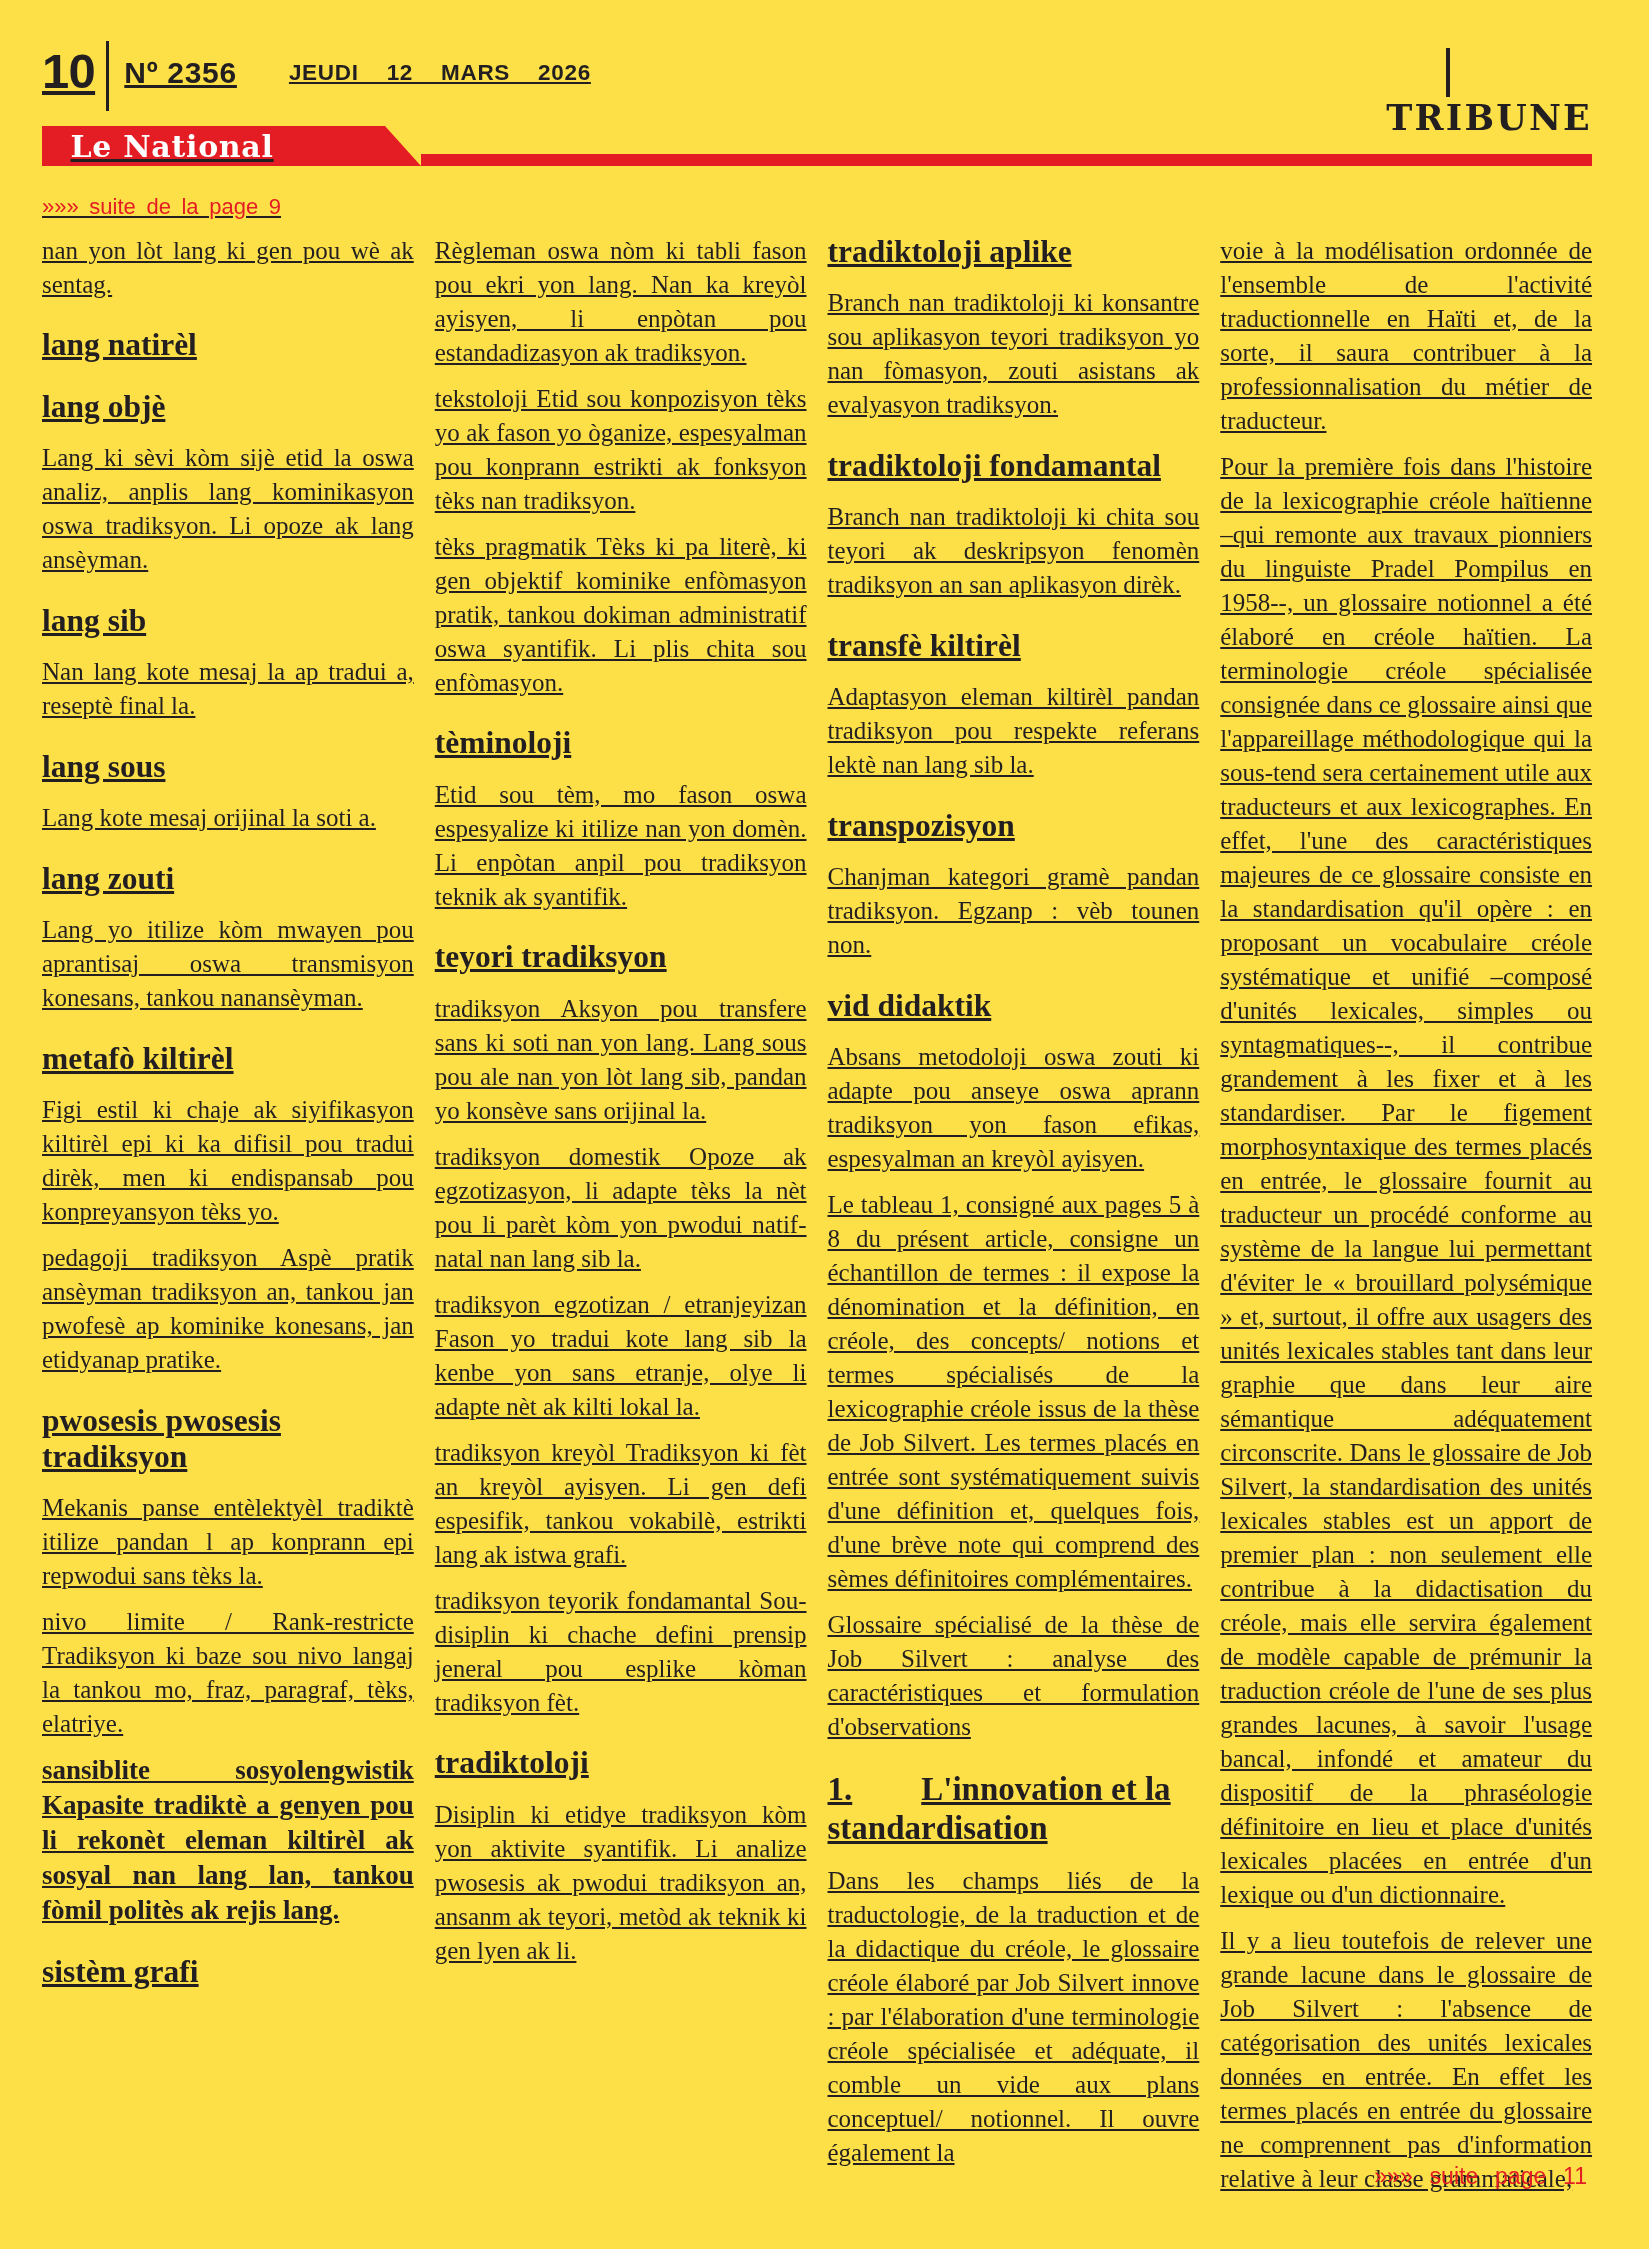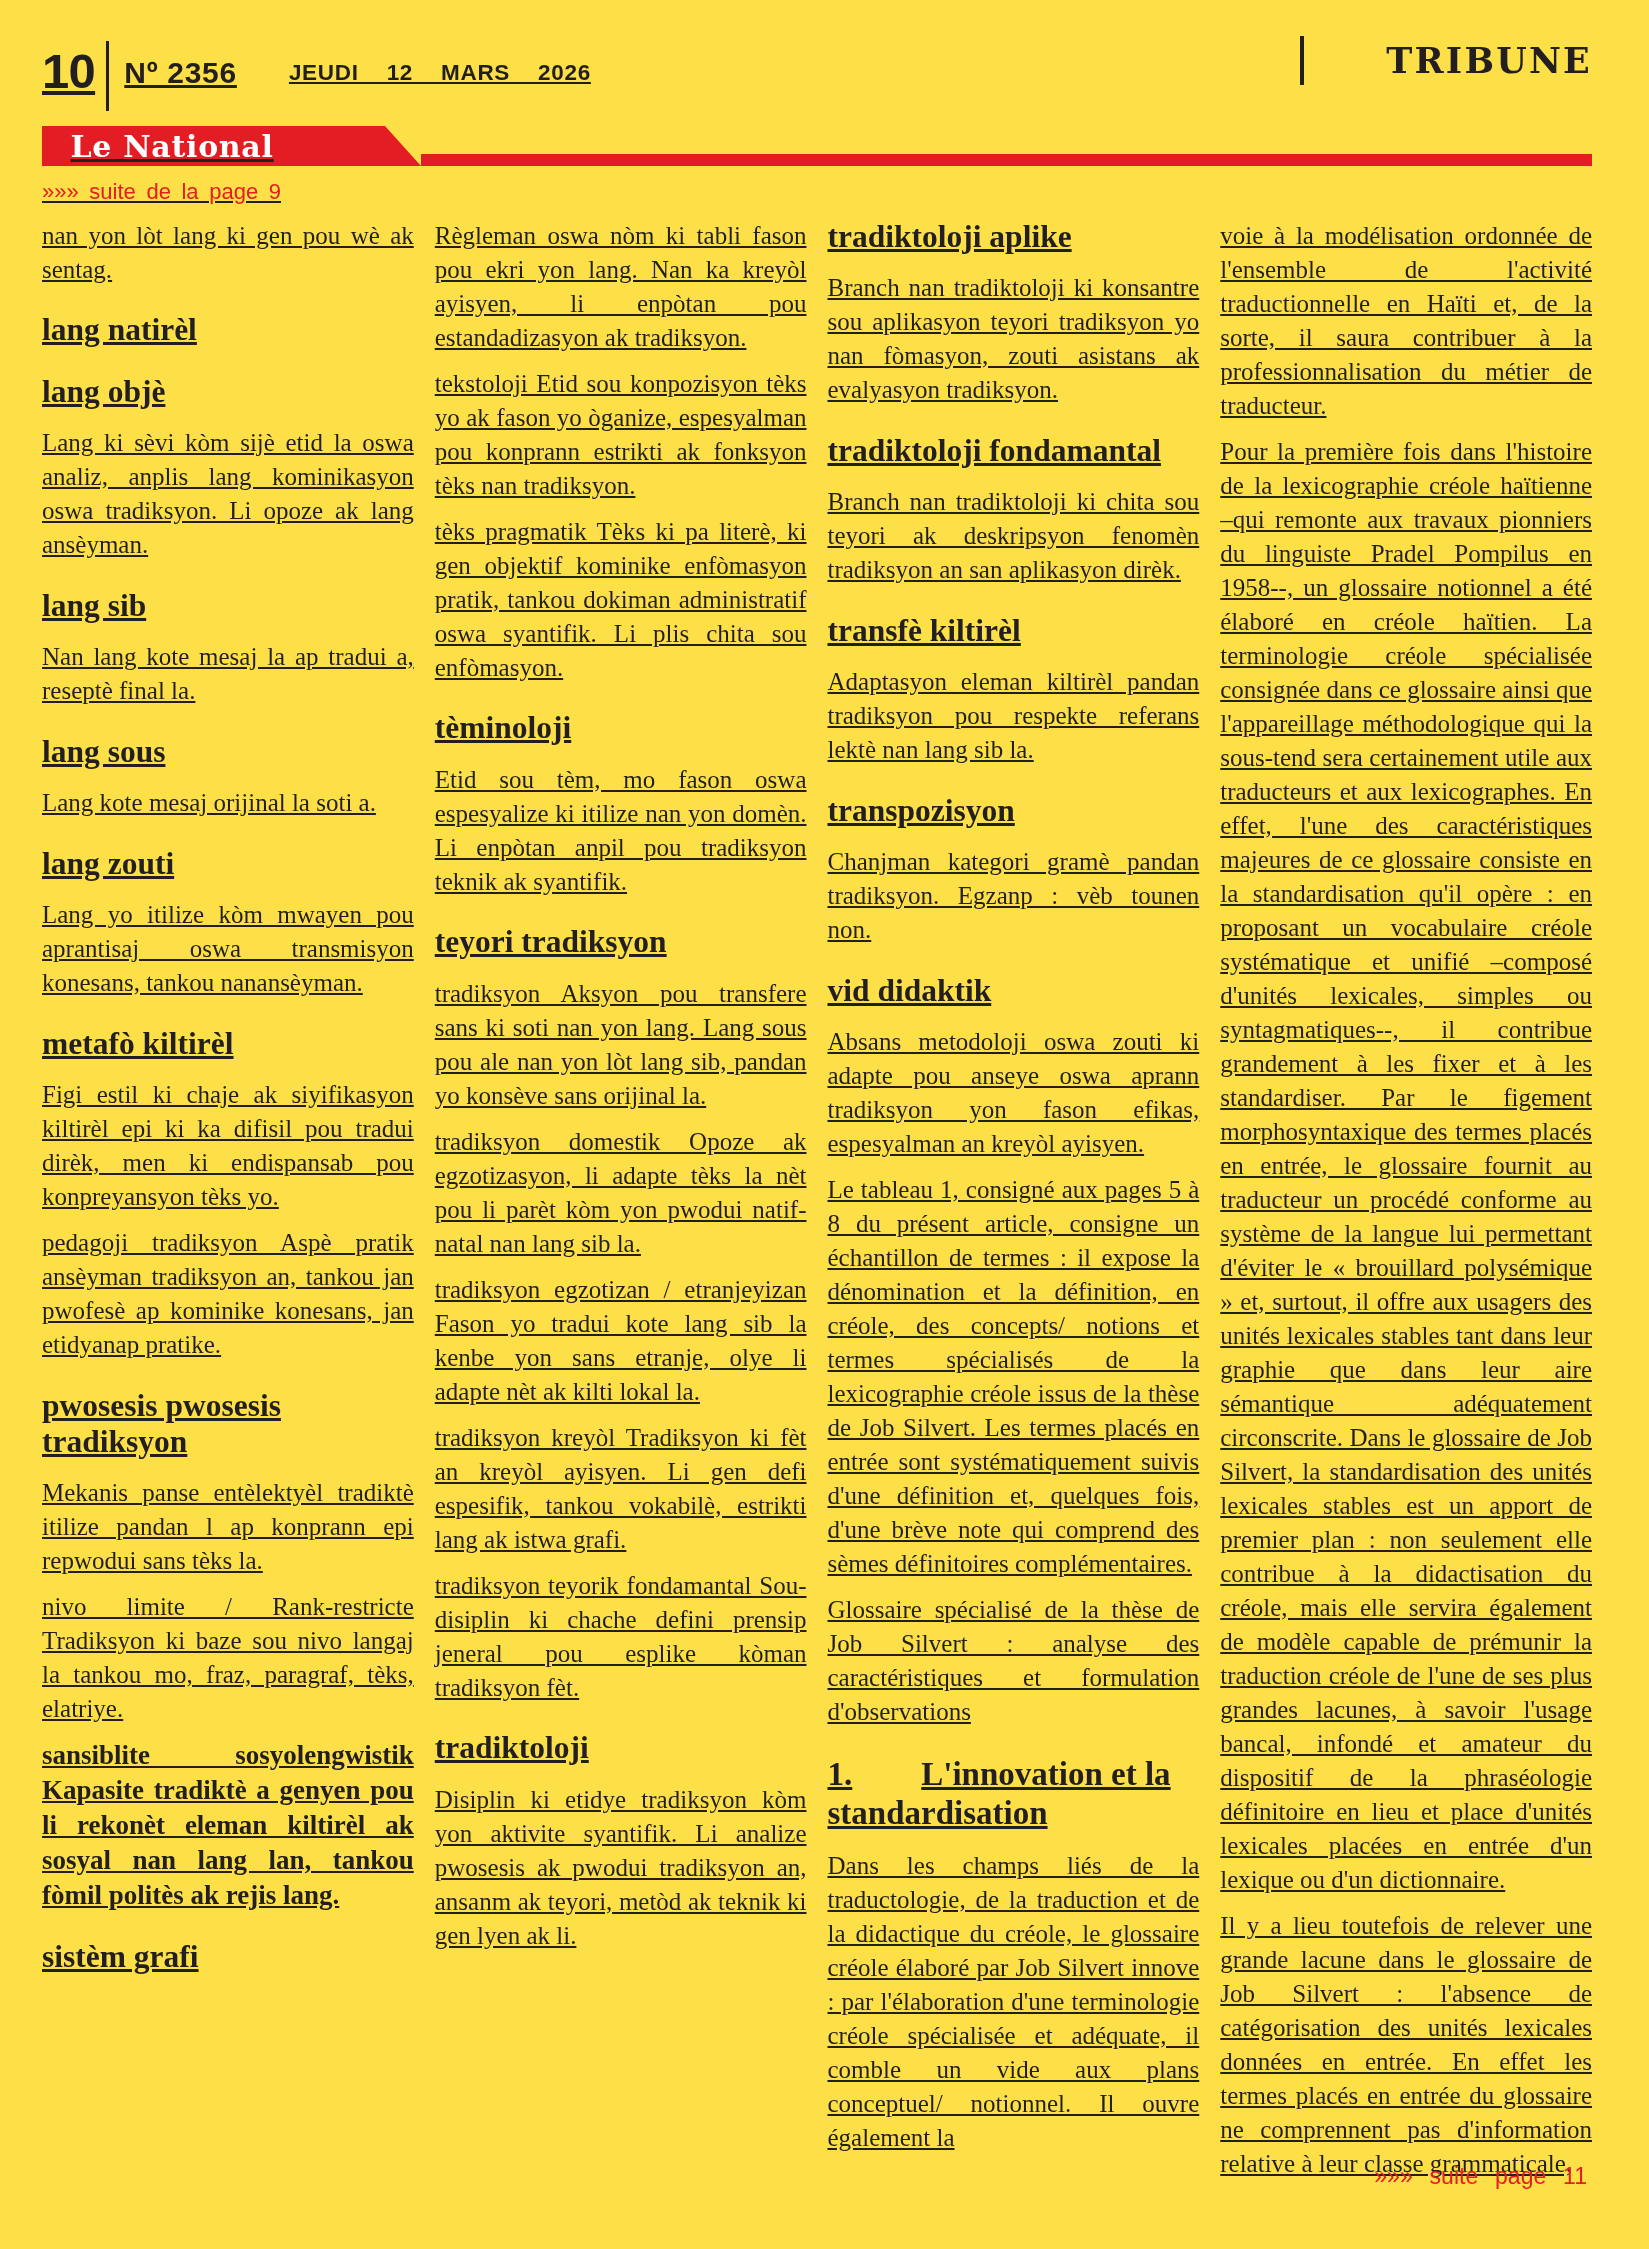--- a/index.html
+++ b/index.html
@@ -7,35 +7,35 @@
     position:relative; width:1650px; height:2250px; background:#fde047;
     font-family:"Liberation Serif", serif; color:#231f20; overflow:hidden;text-decoration:underline;
   }
   
   .mast-row { position:relative; padding:31.5px 58px 0 42px; height:78px; }
   .mast-left { display:flex; align-items:center; font-family:"Liberation Sans", sans-serif; }
   .pagenum { font-size:49px; font-weight:bold; line-height:1; letter-spacing:-0.7px; }
   .vrule { width:3.7px; height:70px; background:#231f20; margin:9px 15px 0 10.5px; }
   .issue { font-size:30px; font-weight:bold; letter-spacing:0.7px; margin-right:52px; margin-top:4.5px; }
   .mdate { font-size:22.5px; font-weight:bold; letter-spacing:0.7px; word-spacing:21px; margin-top:4.5px; }
-  .mast-right { position:absolute; right:58px; top:36px; display:flex; align-items:center; }
+  .mast-right { position:absolute; right:58px; top:48px; display:flex; align-items:center;flex-direction:column; }
   .sep-bar { width:4.5px; height:49px; background:#231f20; margin-right:82px; }
   .section { font-family:"DejaVu Serif", serif; font-weight:bold; font-size:35px; letter-spacing:2.2px; }
   
   .banner { display:flex; align-items:flex-end; margin-top:16.5px; padding:0 58px 0 42px; }
   .flag {
     background:var(--red); height:40px; width:379px; box-sizing:border-box;
     clip-path:polygon(0 0, calc(100% - 36px) 0, 100% 100%, 0 100%);
     display:flex; align-items:center; padding-left:28.5px;
   }
   .brand { color:#ffffff; font-family:"DejaVu Serif", serif; font-weight:bold; font-size:30px; letter-spacing:0.7px; }
   .redline { flex:1; height:12px; background:var(--red); }
   .suite-top {
     color:var(--red); font-family:"Liberation Sans", sans-serif; font-size:22px;
-    margin:13px 0 0 42px; word-spacing:4.5px;
+    margin:28px 0 0 42px; word-spacing:4.5px;
   }
   
   .content { display:flex; gap:21px; padding:0 58px 0 42px; margin-top:12px;justify-content:center; }
   .col { flex:1; min-width:0; }
   .col p {
     font-size:25px; line-height:34px; text-align:justify;
     margin:0 0 12px 0;
   }
   .col p.pb { font-weight:bold; font-size:27px; line-height:35px; }
   .col h2 {

